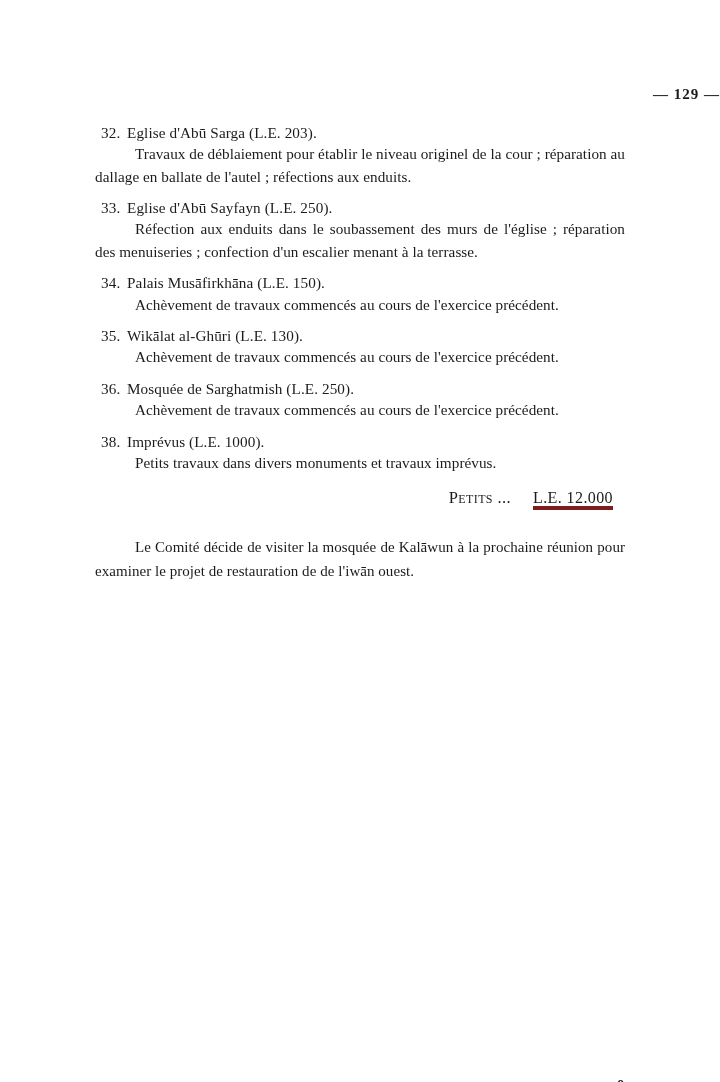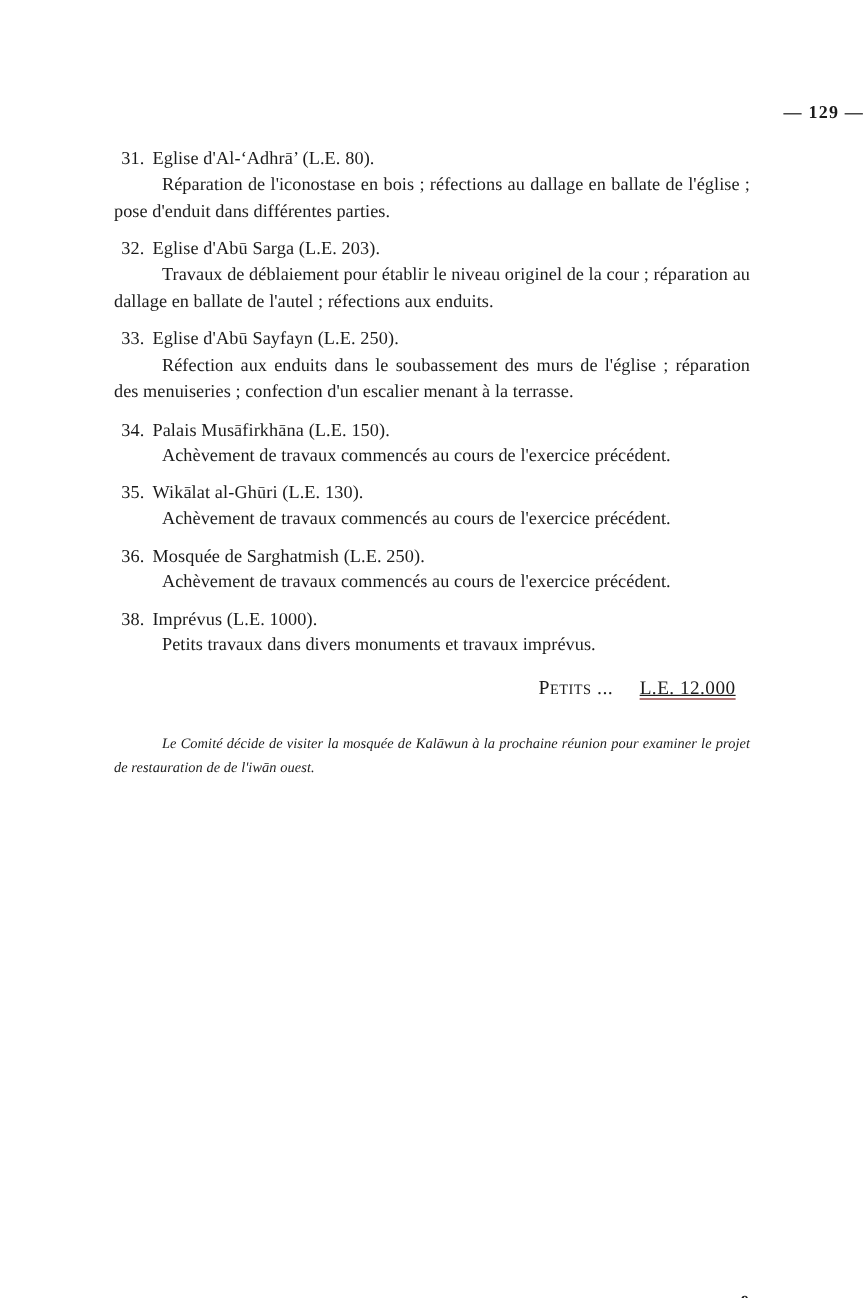--- a/index.html
+++ b/index.html
@@ -65,56 +65,48 @@
     text-align: right;
     margin: 16px 12px 0 0;
     font-size: 16px;
     letter-spacing: 0.4px;
   }
   .total-label {
     font-variant: small-caps;
     font-size: 16.5px;
   }
   .total-amount {
-    border-bottom: 1px solid #7f1d1d;
+    border-bottom: 4px solid #7f1d1d;
     padding-bottom: 0px;
-    text-decoration: underline;
   }
   .closing {
     margin-top: 28px;
     text-align: justify;
     text-indent: 40px;
-    font-size: 12px;
+    font-size: 15px;
     line-height: 1.6;
     letter-spacing: 0.05px;
-    font-style: italic;
   }
   .signature {
     position: absolute;
     right: 96px;
     bottom: 76px;
     font-size: 13px;
     font-weight: 700;
   }
 </style>
 </head>
 <body>
 
 <div class="page">
 
   <div class="page-number">— 129 —</div>
 
   <div class="content">
 
-    <div class="entry">
-      <p class="entry-head">
-        <span class="num">31.</span><span>Eglise d'Al-‘Adhrā’ (L.E. 80).</span>
-      </p>
-      <p class="entry-body">Réparation de l'iconostase en bois ; réfections au dallage en ballate de l'église ; pose d'enduit dans différentes parties.</p>
-    </div>
 
     <div class="entry">
       <p class="entry-head">
         <span class="num">32.</span><span>Eglise d'Abū Sarga (L.E. 203).</span>
       </p>
       <p class="entry-body">Travaux de déblaiement pour établir le niveau originel de la cour ; réparation au dallage en ballate de l'autel ; réfections aux enduits.</p>
     </div>
 
     <div class="entry">
       <p class="entry-head">

